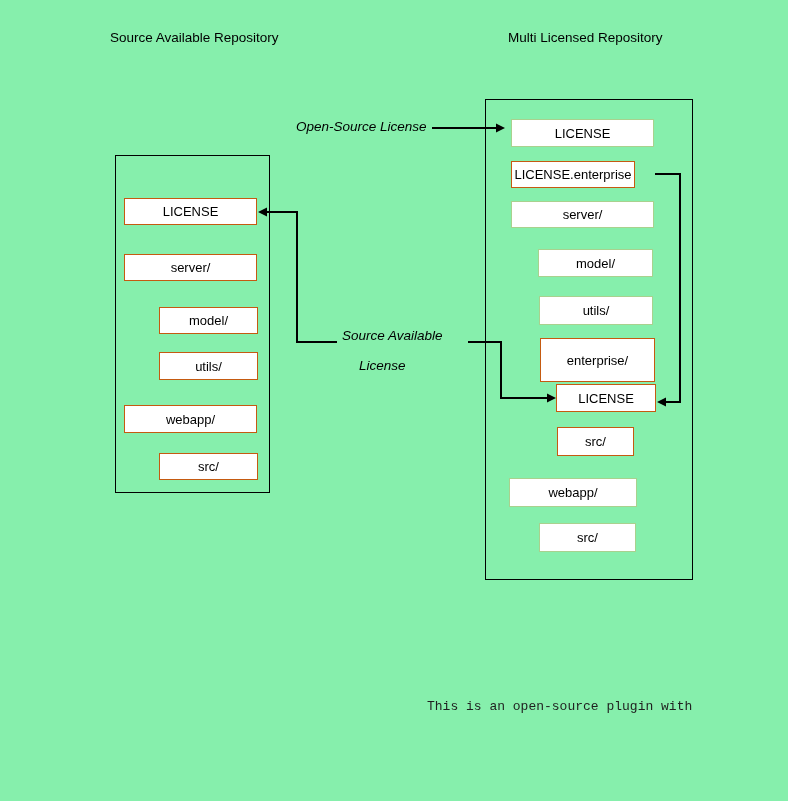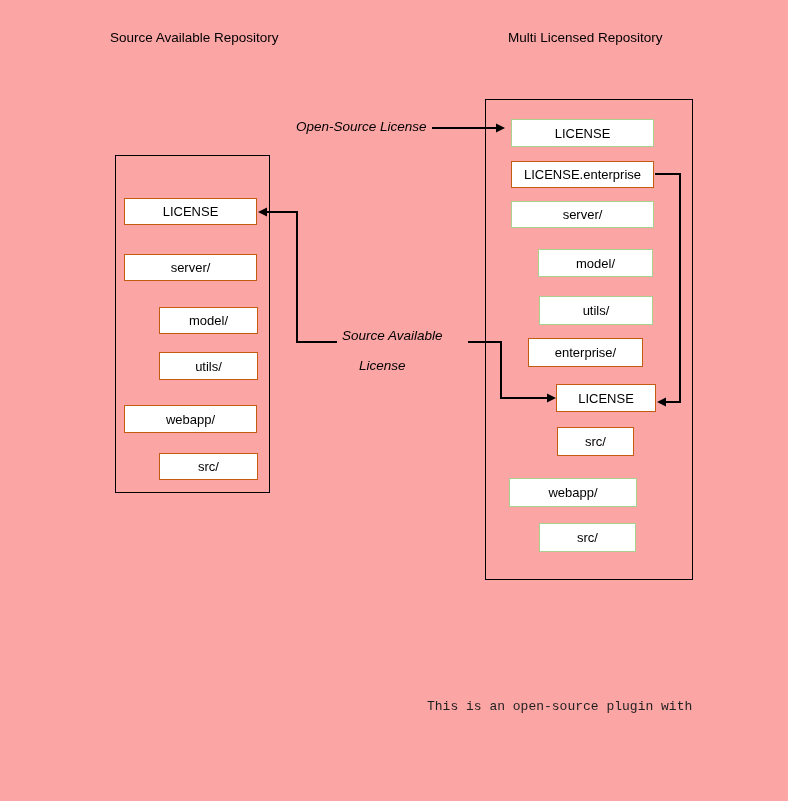--- a/index.html
+++ b/index.html
@@ -7,21 +7,21 @@
     --green: #A9D18E;
     --container_border: #000000;
     --connector: #000000;
     --text: #000000;
   }
   html, body { margin: 0; padding: 0; background: #ffffff; }
   .canvas {
     position: relative;
     width: 788px;
     height: 801px;
-    background: #fca5a5;
+    background: #86efac;
     overflow: hidden;
     font-family: "Liberation Sans", sans-serif;
     color: var(--text);
   }
   .title {
     position: absolute;
     font-size: 13.5px;
     white-space: nowrap;
   }
   .repo {
@@ -94,33 +94,33 @@
   <div class="box orange" style="left:124px; top:405px; width:133px; height:28px;">
     <span>webapp/</span>
   </div>
   <div class="box orange" style="left:159px; top:453px; width:99px; height:27px;">
     <span>src/</span>
   </div>
 
   <div class="box green" style="left:511px; top:119px; width:143px; height:28px;">
     <span>LICENSE</span>
   </div>
-  <div class="box orange" style="left:511px; top:161px; width:143px; height:27px;">
+  <div class="box orange" style="left:511px; top:161px; width:124px; height:27px;">
     <span>LICENSE.enterprise</span>
   </div>
   <div class="box green" style="left:511px; top:201px; width:143px; height:27px;">
     <span>server/</span>
   </div>
   <div class="box green" style="left:538px; top:249px; width:115px; height:28px;">
     <span>model/</span>
   </div>
   <div class="box green" style="left:539px; top:296px; width:114px; height:29px;">
     <span>utils/</span>
   </div>
-  <div class="box orange" style="left:528px; top:338px; width:115px; height:29px;align-items:center;">
+  <div class="box orange" style="left:540px; top:338px; width:115px; height:44px;align-items:center;">
     <span>enterprise/</span>
   </div>
   <div class="box orange" style="left:556px; top:384px; width:100px; height:28px;">
     <span>LICENSE</span>
   </div>
   <div class="box orange" style="left:557px; top:427px; width:77px; height:29px;">
     <span>src/</span>
   </div>
   <div class="box green" style="left:509px; top:478px; width:128px; height:29px;">
     <span>webapp/</span>

